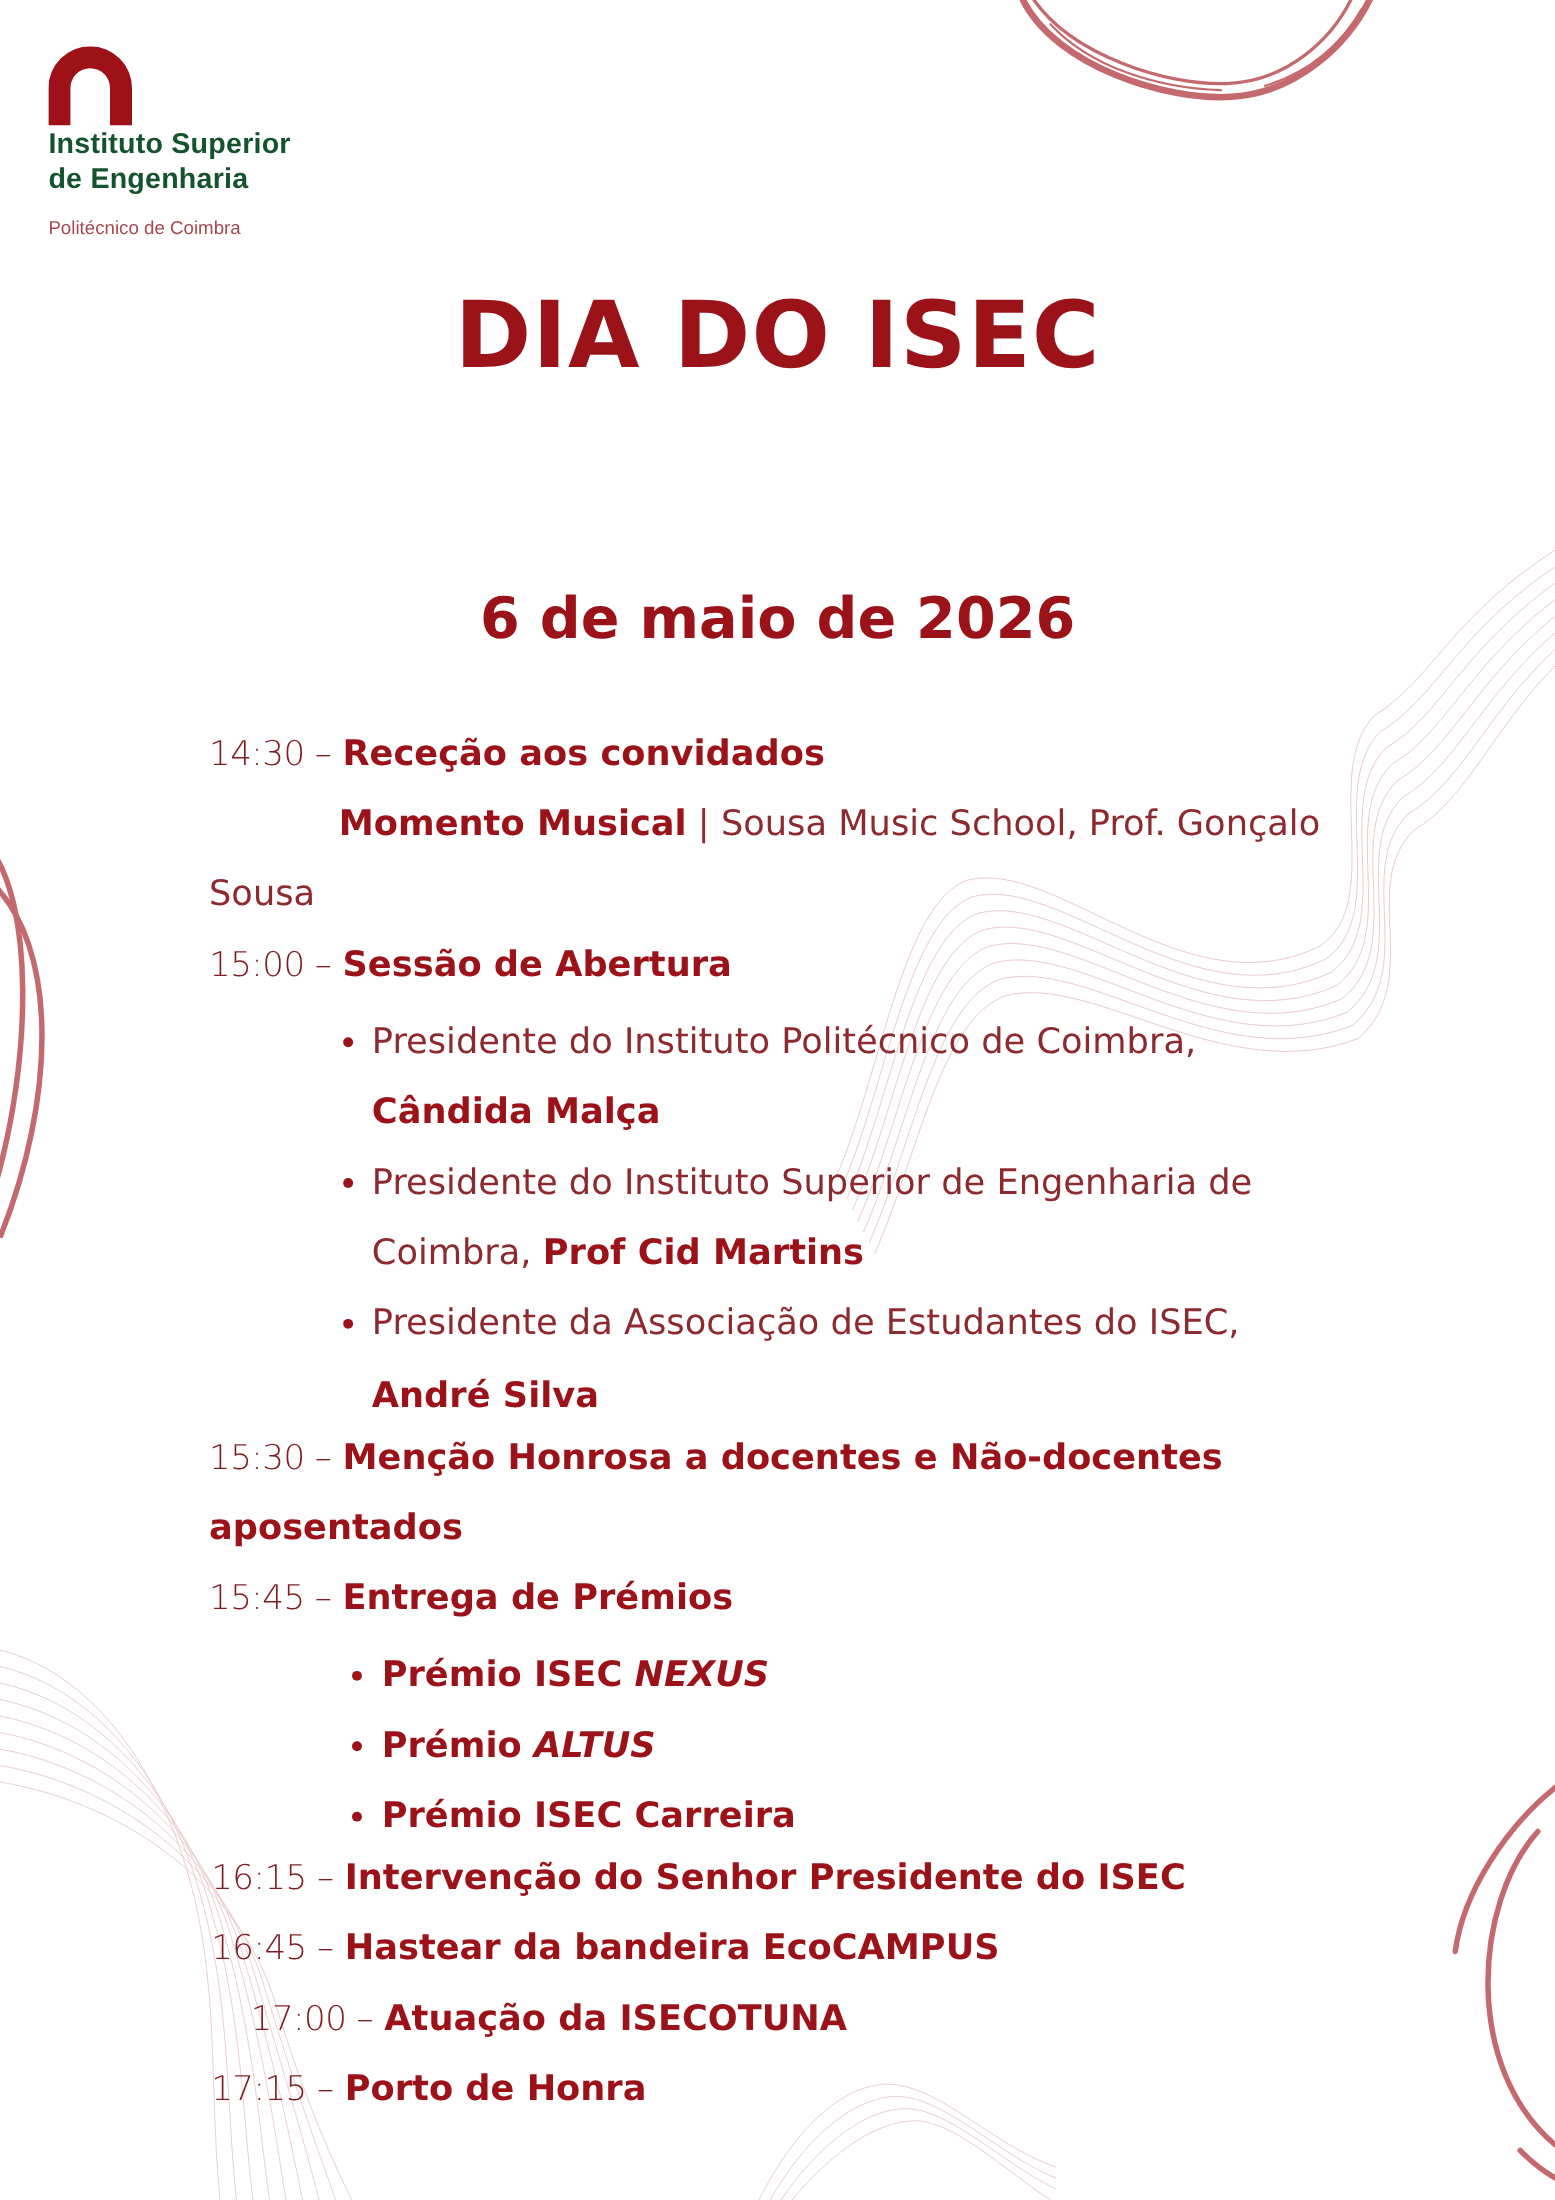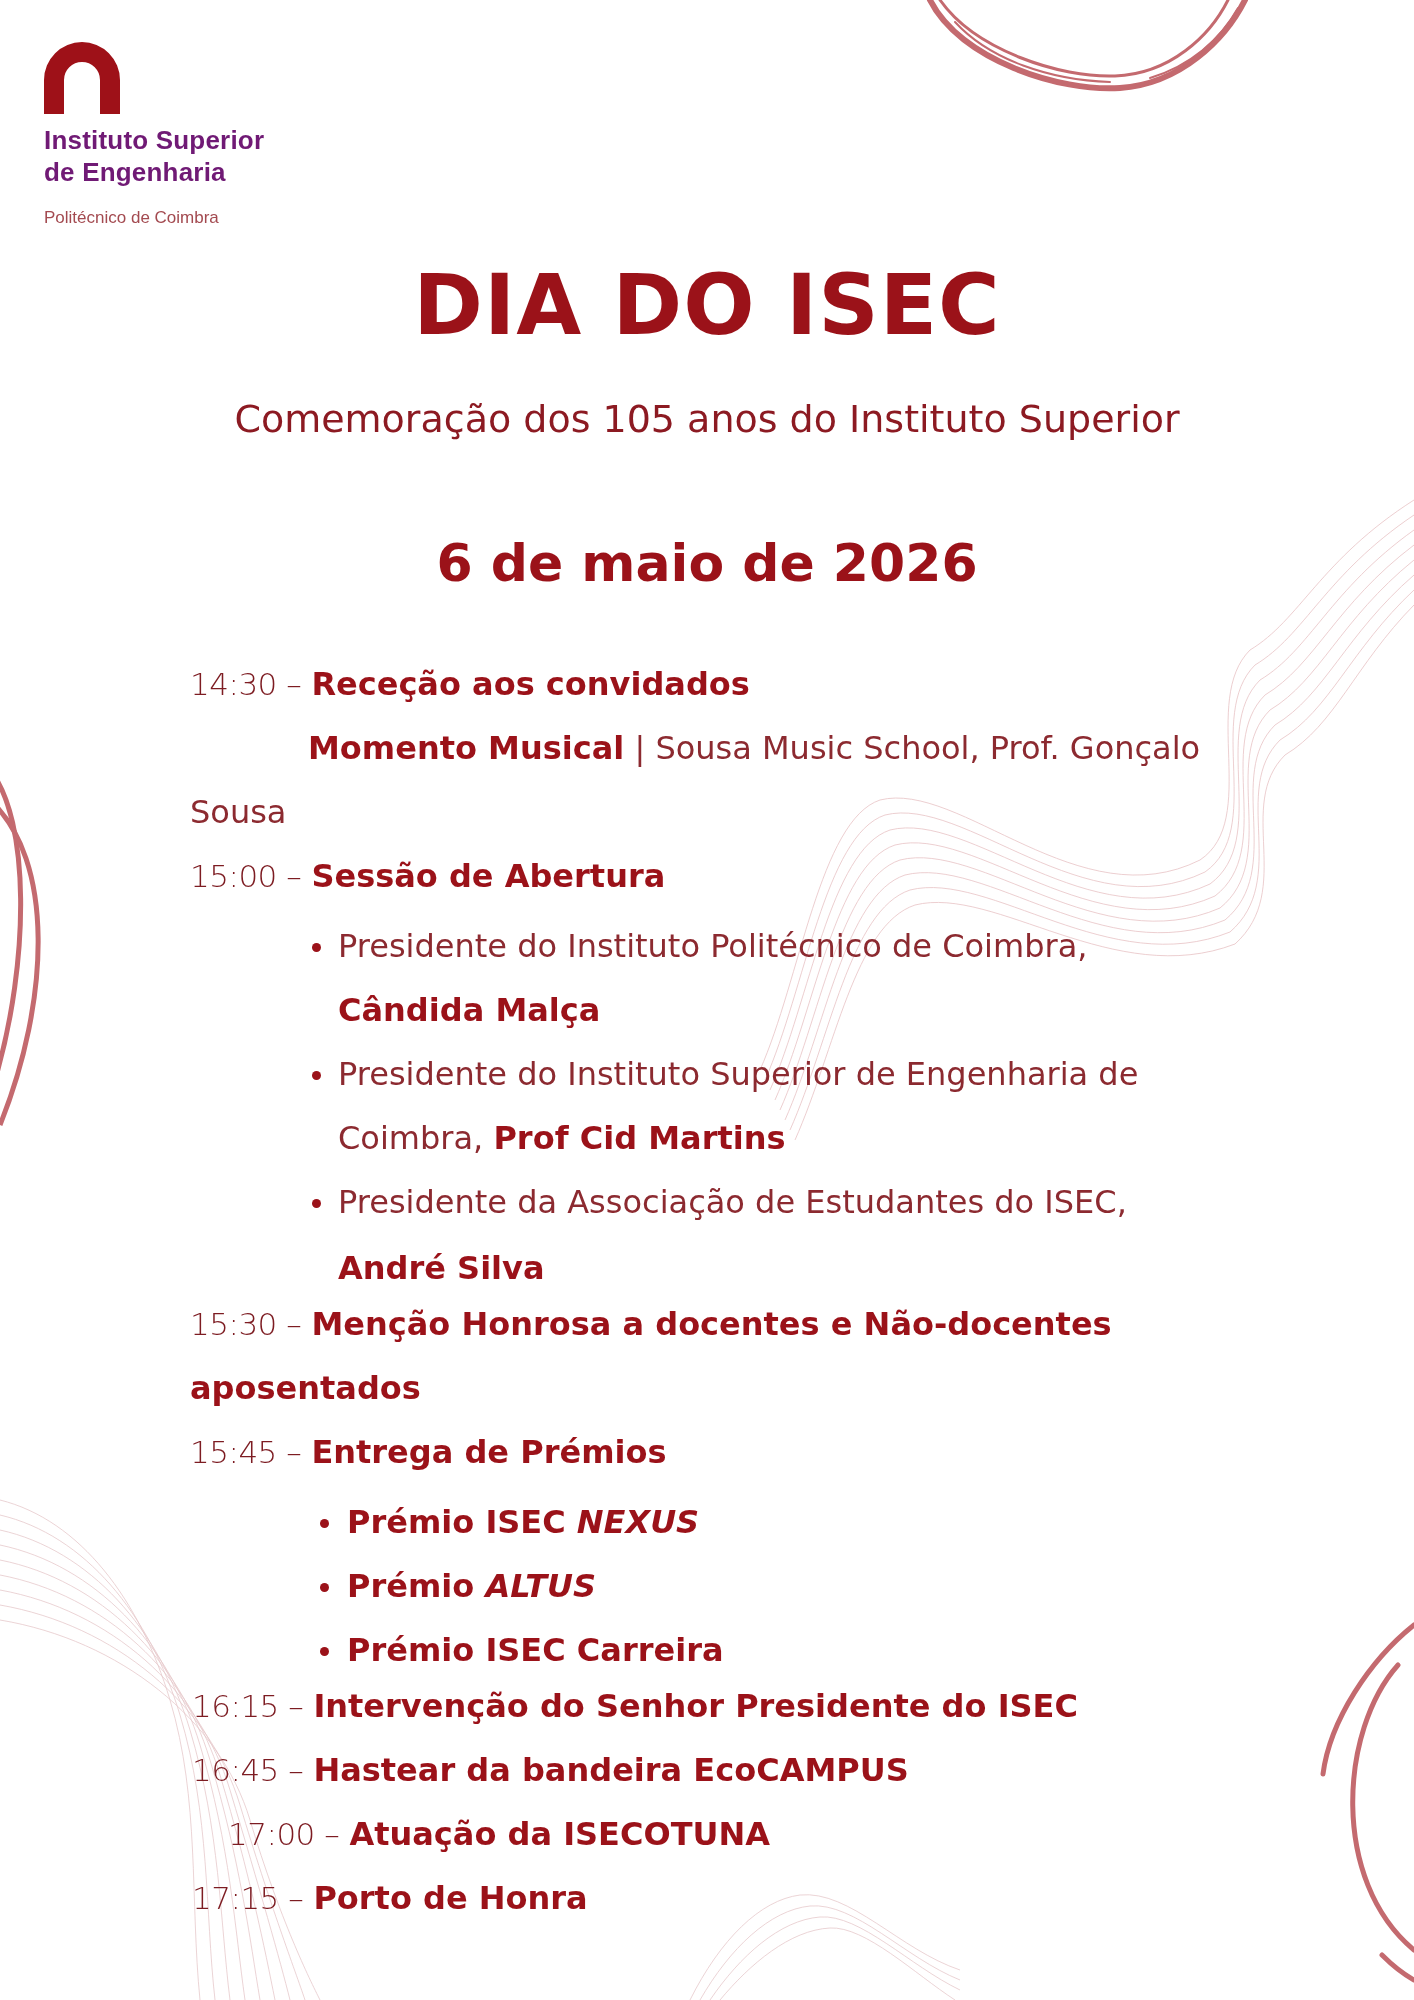--- a/index.html
+++ b/index.html
@@ -1,21 +1,21 @@
 <!DOCTYPE html>
 <html><head>
 <meta charset="utf-8">
 <style>
   html, body { margin: 0; padding: 0; }
   body { width: 1414px; height: 2000px; background: #ffffff; position: relative; overflow: hidden;
          font-family: "DejaVu Sans", "Liberation Sans", sans-serif; color: #9b1219; }
   .deco { position: absolute; left: 0; top: 0; width: 1414px; height: 2000px; pointer-events: none; }
   .logo { position: absolute; left: 44px; top: 42px; width: 260px; }
   .logo-arch { display: block; width: 76px; height: 72px; }
-  .logo-name { font-family: "Liberation Sans", sans-serif; font-weight: bold; font-size: 26px; line-height: 32px; color: #701a75; margin-top: 10px; letter-spacing: 0.2px; }
+  .logo-name { font-family: "Liberation Sans", sans-serif; font-weight: bold; font-size: 26px; line-height: 32px; color: #14532d; letter-spacing: 0.2px; }
   .logo-sub { font-family: "Liberation Sans", sans-serif; font-size: 17px; color: #a34a50; margin-top: 20px; }
   .title { position: absolute; left: 0; width: 1414px; top: 255px; text-align: center;
            font-family: "DejaVu Sans", sans-serif; font-weight: bold; font-size: 84px; line-height: 100px; color: #9b1219; letter-spacing: 1px; }
   .subtitle { position: absolute; left: 0; width: 1414px; top: 390px; text-align: center;
               font-family: "DejaVu Sans", sans-serif; font-size: 38px; line-height: 58px; color: #8c1a22; }
   .subtitle span { display: block; }
   .date { position: absolute; left: 0; width: 1414px; top: 530px; text-align: center;
           font-family: "DejaVu Sans", sans-serif; font-weight: bold; font-size: 52px; line-height: 66px; color: #9b1219; }
   .agenda { position: absolute; left: 190px; top: 662px; width: 1110px; font-size: 32px; }
   .line { position: absolute; white-space: nowrap; line-height: 44px; }
@@ -83,21 +83,20 @@
   </svg>
   <div class="logo-name">
     <div>Instituto Superior</div>
     <div>de Engenharia</div>
   </div>
   <div class="logo-sub">Politécnico de Coimbra</div>
 </div>
 
 <div class="title">DIA DO ISEC</div>
 <div class="subtitle">
-  <span>Comemoração dos 105 anos do Instituto Superior</span>
 </div>
 <div class="date">6 de maio de 2026</div>
 
 <div class="agenda">
 
   <div class="line" style="top:0;">
     <span class="t">14:30 –</span>
     <span class="b">Receção aos convidados</span>
   </div>
 

